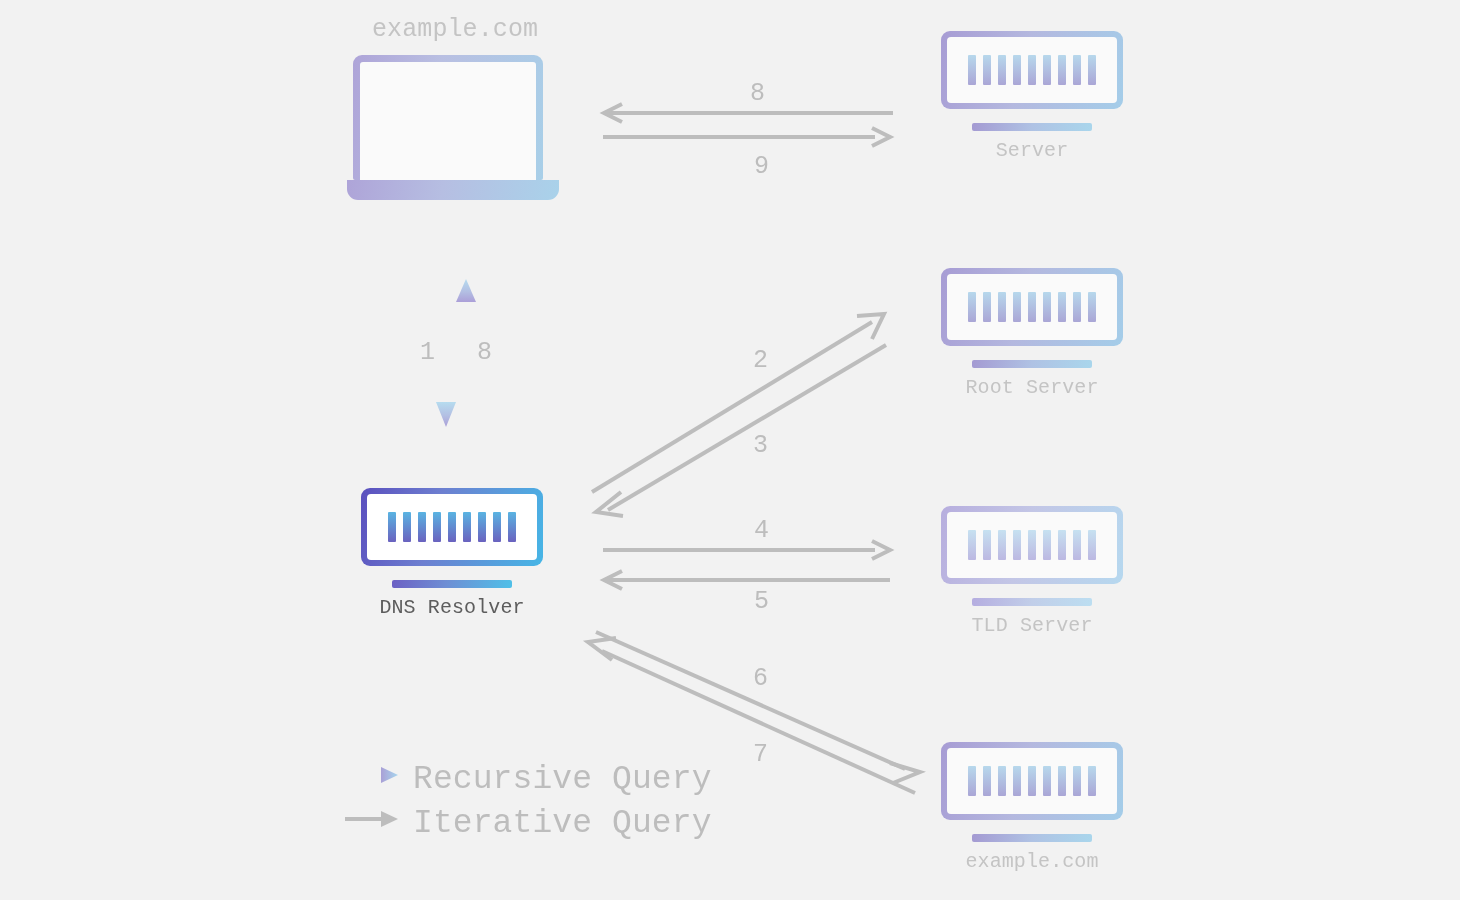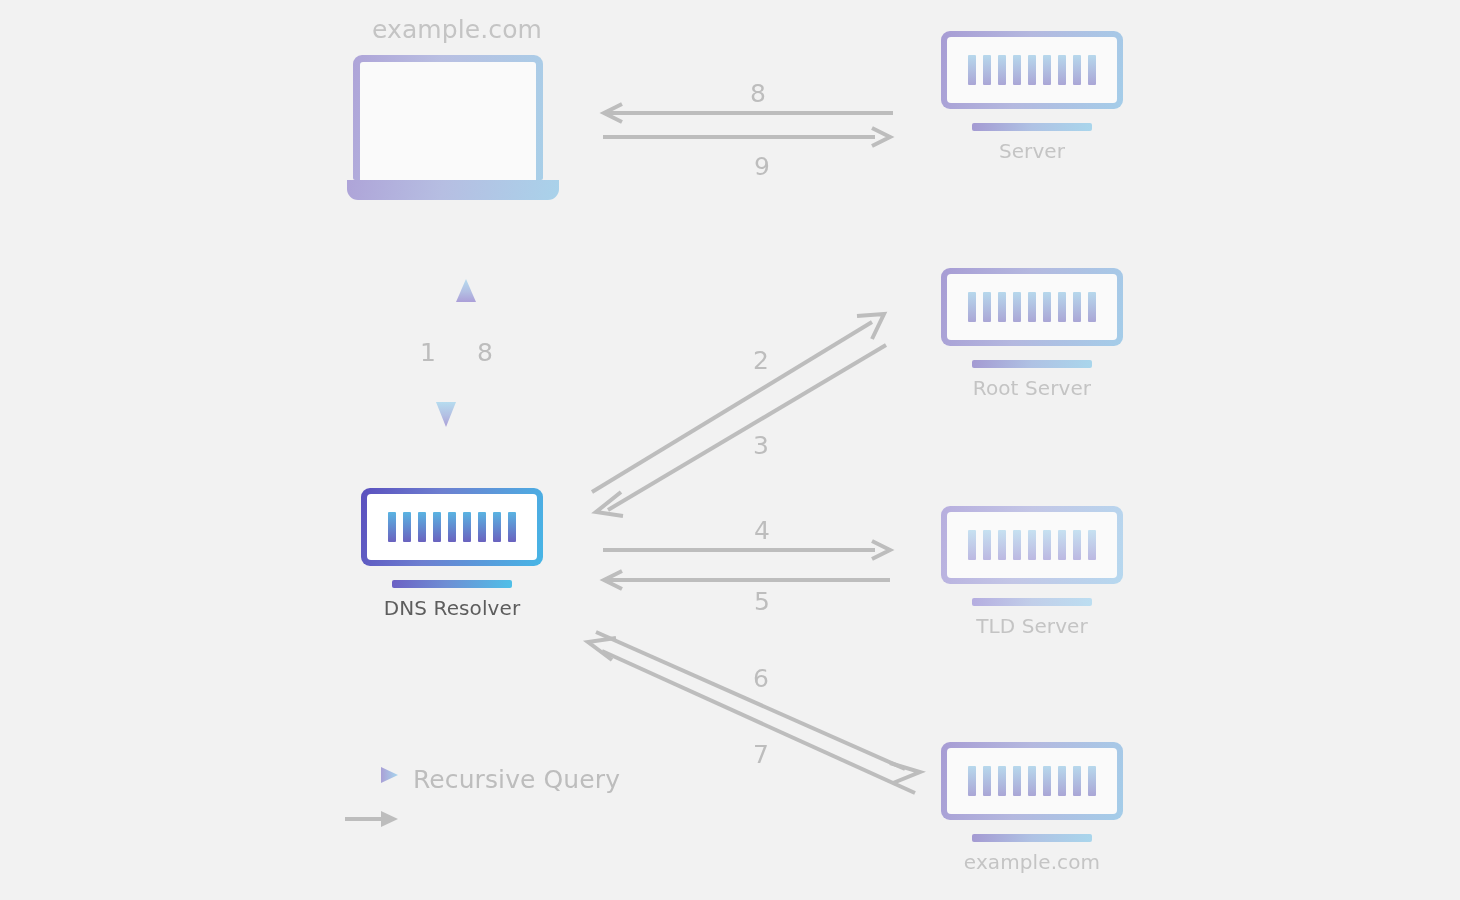--- a/index.html
+++ b/index.html
@@ -10,20 +10,21 @@
   }
   body {
     font-family: "DejaVu Sans", "Liberation Sans", sans-serif;
   }
   #stage {
     position: relative;
     width: 1460px;
     height: 900px;
     background: #f2f2f2;
     overflow: hidden;
+    font-family: Liberation Mono, monospace;
   }
   #wires {
     position: absolute;
     left: 0;
     top: 0;
     width: 1460px;
     height: 900px;
     pointer-events: none;
   }
 
@@ -168,21 +169,21 @@
     align-items: center;
     height: 44px;
   }
   .legend-swatch {
     width: 58px;
     height: 16px;
     flex: none;
   }
   .legend-text {
     margin-left: 12px;
-    font-size: 25px;
+    font-size: 33px;
     color: #bdbdbd;
     white-space: nowrap;
     letter-spacing: .1px;
   }
 </style>
 </head>
 <body>
 
 <div id="stage">
 
@@ -394,16 +395,17 @@
   <div class="edge-num" style="left:753px; top:664px;">6</div>
   <div class="edge-num" style="left:753px; top:740px;">7</div>
 
   <div id="legend">
     <div class="legend-row">
       <div class="legend-swatch"></div>
       <div class="legend-text">Recursive Query</div>
     </div>
     <div class="legend-row">
       <div class="legend-swatch"></div>
+      <div class="legend-text">Iterative Query</div>
     </div>
   </div>
 
 </div>
 
 </body></html>

